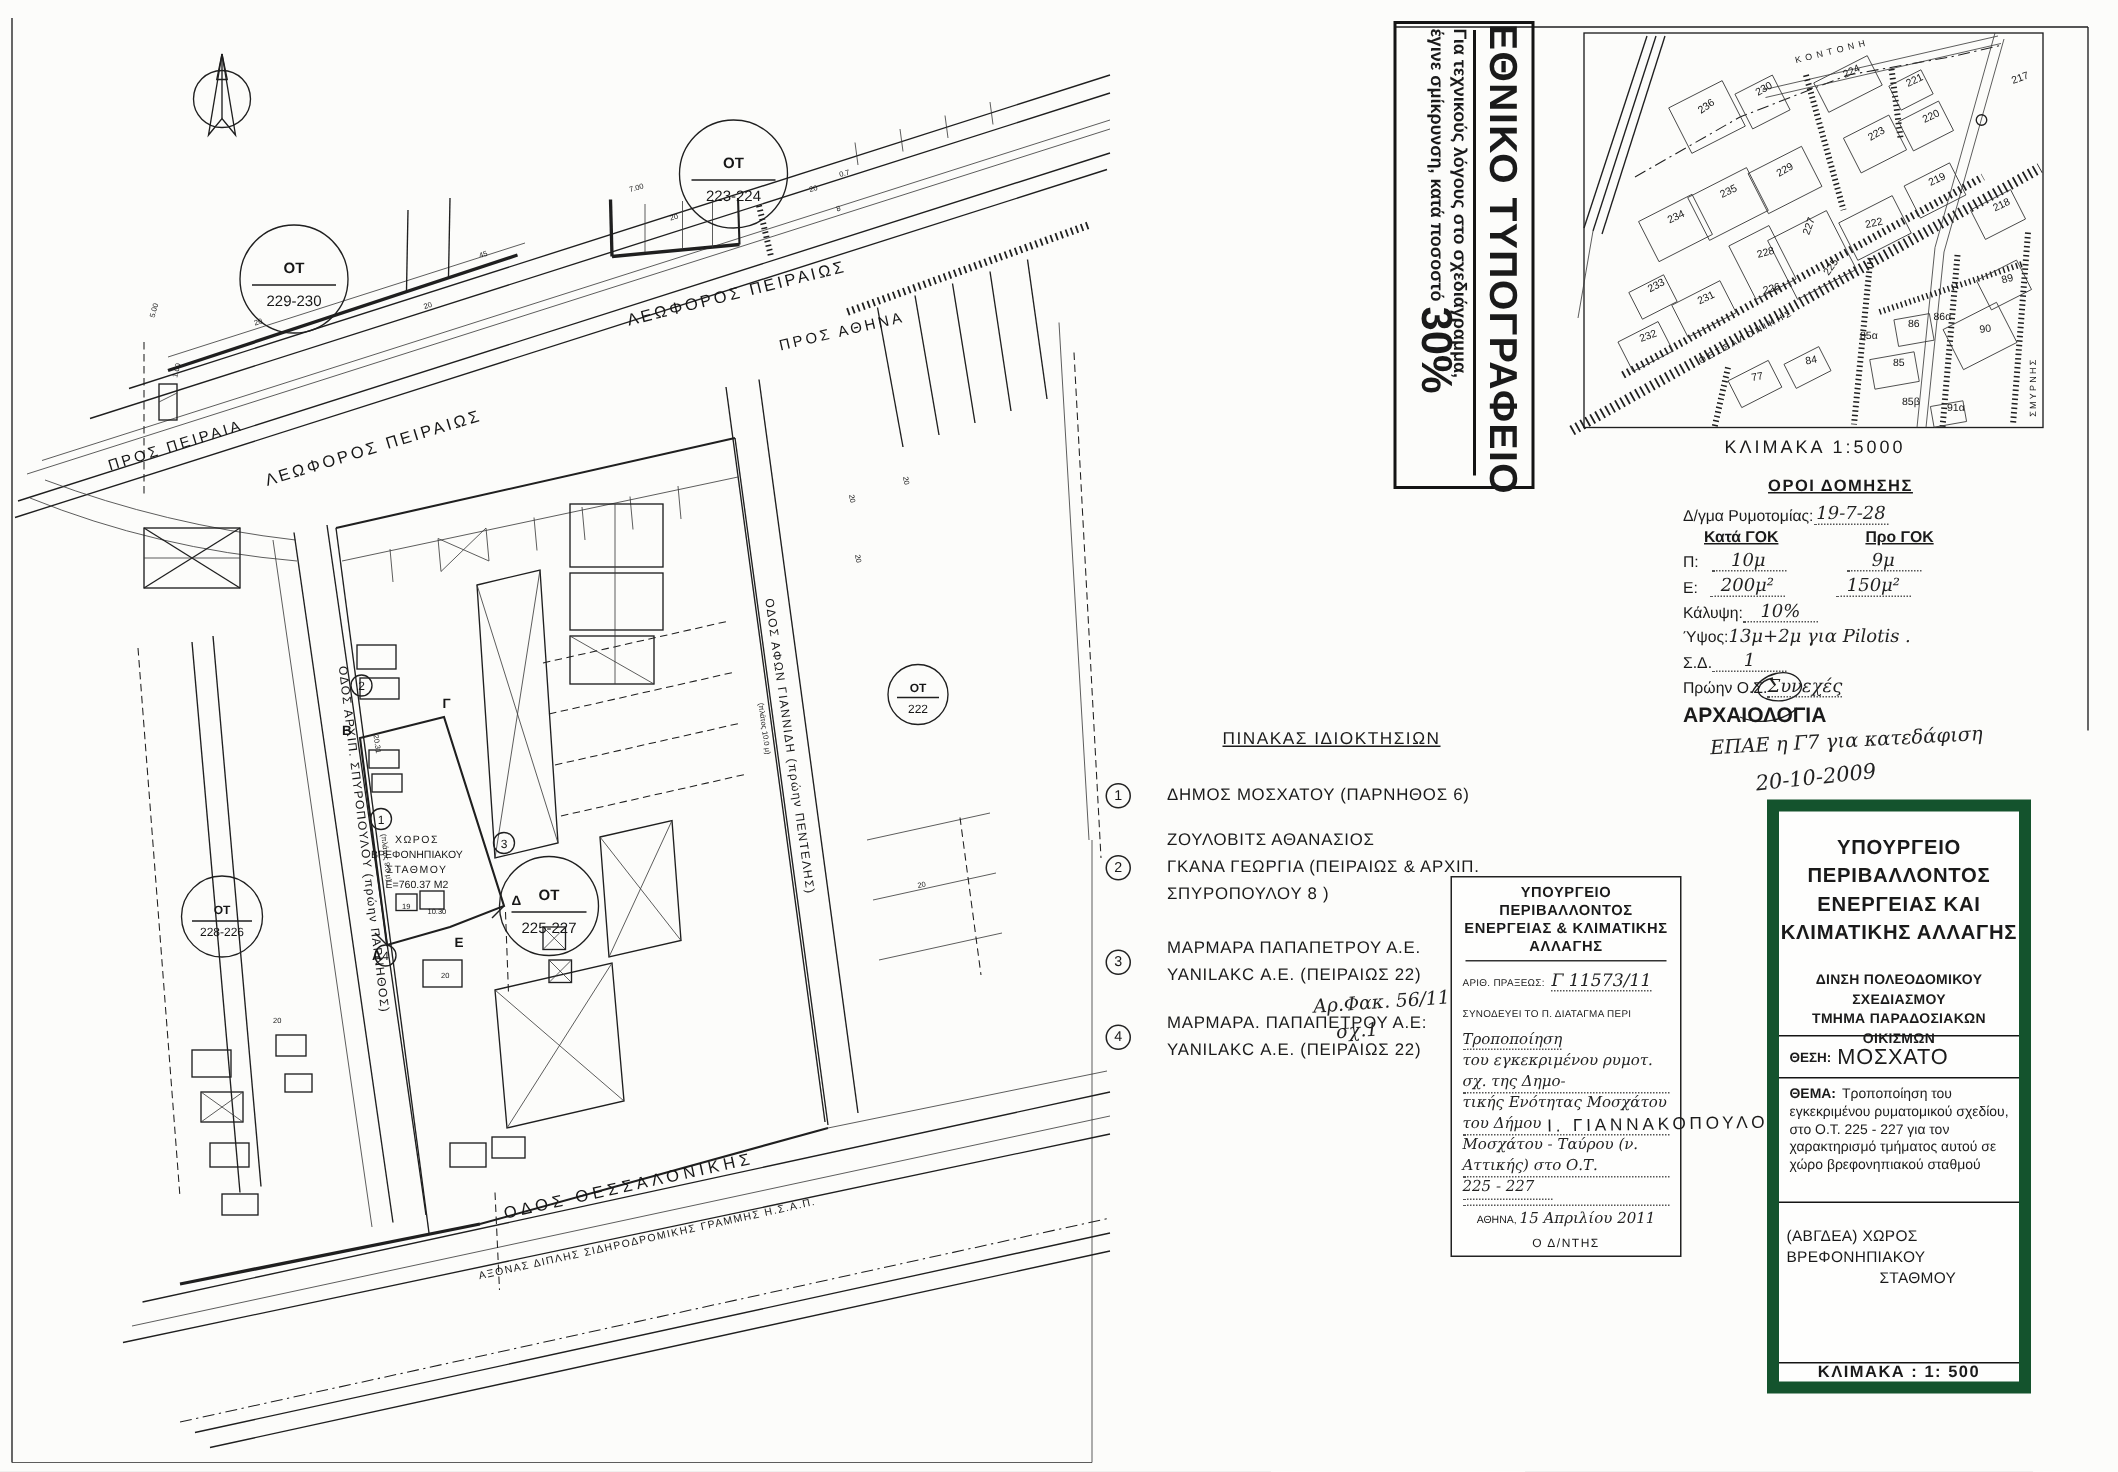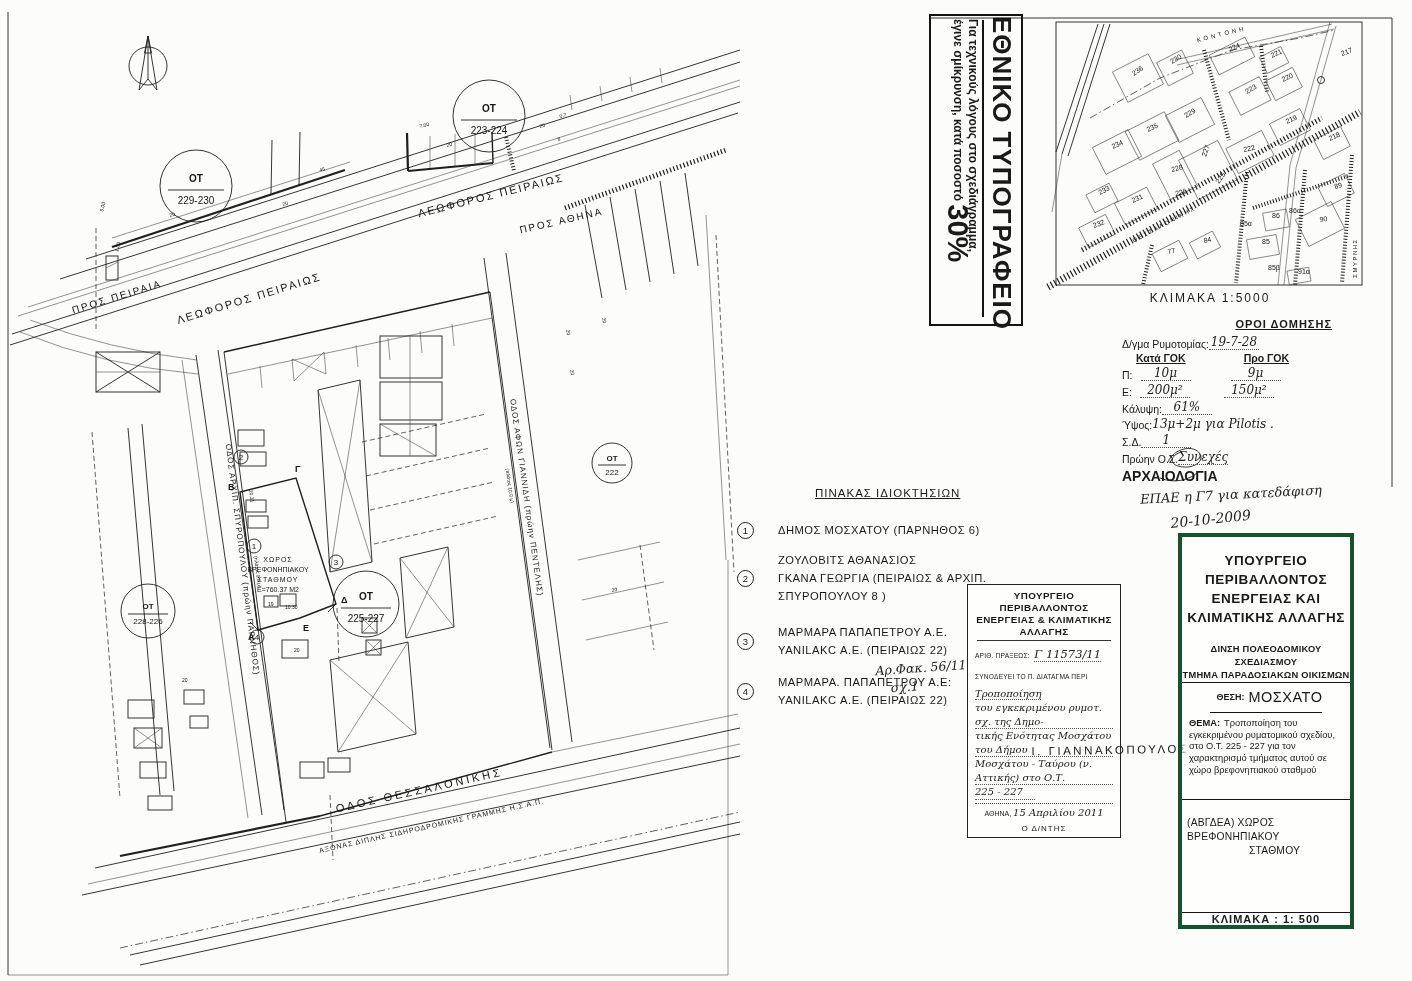--- a/index.html
+++ b/index.html
@@ -33,21 +33,21 @@
   #pnote .small{font-size:12px;font-weight:bold;line-height:15px;padding:0 3px;}
   #pnote .pct{font-size:29px;font-weight:bold;vertical-align:-6px;}
 
   
   #inscap{left:1075px;top:288px;width:270px;text-align:center;}
   #inscap .c1{font-size:12px;letter-spacing:2px;font-weight:500;}
   #inscap .c2{font-size:12px;letter-spacing:2px;margin-top:3px;}
 
   
   #oroi{left:1122px;top:318px;width:240px;font-size:11px;}
-  #oroi .ttl{text-align:right;font-weight:bold;letter-spacing:1px;text-decoration:underline;margin-bottom:5px;width:210px;}
+  #oroi .ttl{text-align:center;font-weight:bold;letter-spacing:1px;text-decoration:underline;margin-bottom:5px;width:210px;}
   #oroi .row{display:flex;align-items:flex-end;margin-bottom:2px;}
   #oroi .lab{white-space:nowrap;font-size:10.5px;}
   #oroi .val{min-width:50px;text-align:center;font-size:12px;}
   #oroi .cols{display:flex;font-size:10.5px;font-weight:bold;margin:2px 0;}
   #oroi .cols .c1{margin-left:14px;text-decoration:underline;}
   #oroi .cols .c2{margin-left:58px;text-decoration:underline;}
   #oroi .arch{font-weight:bold;font-size:14px;margin-top:3px;}
   #oroi .note{transform:rotate(-3deg);font-size:13px;margin:2px 0 0 18px;}
   #oroi .date{transform:rotate(-6deg);font-size:14px;margin:4px 0 0 48px;}
 
@@ -68,21 +68,21 @@
   #stamp .hl{font-size:10px;line-height:13.5px;display:block;}
   #stamp .dotline{border-bottom:1px dotted #555;margin:3px 0;}
   #stamp .dt{text-align:center;margin-top:2px;font-size:7px;}
   #stamp .dir{text-align:center;font-size:8px;margin-top:6px;letter-spacing:1px;}
 
   #signame{left:995px;top:744px;width:230px;text-align:center;font-size:11.5px;letter-spacing:2.5px;transform:rotate(-1deg);font-weight:500;}
   #fileref{left:876px;top:660px;font-size:12.5px;transform:rotate(-4deg);}
   #fileref .l2{margin:3px 0 0 14px;}
 
   
-  #tblock{left:1178px;top:533px;width:176px;height:396px;border:4px solid #14532d;box-sizing:border-box;display:flex;flex-direction:column;background:rgba(255,255,255,.5);align-items:center;}
+  #tblock{left:1178px;top:533px;width:176px;height:396px;border:8px solid #14532d;box-sizing:border-box;display:flex;flex-direction:column;background:rgba(255,255,255,.5);}
   #tblock .s1{height:135px;border-bottom:1.5px solid #141414;padding-top:14px;}
   #tblock .min{text-align:center;font-size:13.5px;font-weight:bold;letter-spacing:.5px;line-height:19px;}
   #tblock .dir{margin-top:16px;text-align:center;font-size:9.3px;font-weight:bold;line-height:13px;letter-spacing:.2px;}
   #tblock .s2{height:30px;border-bottom:1.5px solid #141414;display:flex;align-items:center;padding-left:7px;}
   #tblock .s2 .lab{font-size:9px;font-weight:bold;margin-right:4px;}
   #tblock .s2 .val{font-size:14.5px;letter-spacing:.5px;}
   #tblock .s3{height:85px;border-bottom:1.5px solid #141414;padding:5px 4px 0 7px;font-size:9.3px;line-height:11.8px;}
   #tblock .s3 .lab{font-weight:bold;float:left;margin-right:4px;}
   #tblock .s4{height:100px;border-bottom:1.5px solid #141414;padding:16px 2px 0 5px;font-size:10.3px;line-height:14px;letter-spacing:.2px;}
   #tblock .s4 .ind{margin-left:62px;}
@@ -491,21 +491,21 @@
     <span class="val hw dotted" style="margin-left:8px">10μ</span>
     <span class="val hw dotted" style="margin-left:40px">9μ</span>
   </div>
   <div class="row">
     <span class="lab">Ε:</span>
     <span class="val hw dotted" style="margin-left:8px">200μ²</span>
     <span class="val hw dotted" style="margin-left:34px">150μ²</span>
   </div>
   <div class="row">
     <span class="lab">Κάλυψη:</span>
-    <span class="val hw dotted">61%</span>
+    <span class="val hw dotted">10%</span>
   </div>
   <div class="row">
     <span class="lab">Ύψος:</span>
     <span class="val hw">13μ+2μ για Pilotis .</span>
   </div>
   <div class="row">
     <span class="lab">Σ.Δ.</span>
     <span class="val hw dotted">1</span>
   </div>
   <div class="row">

